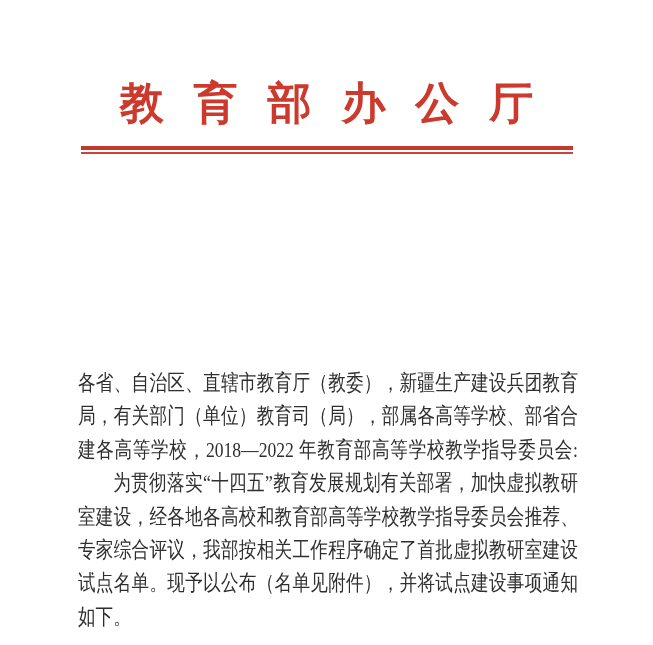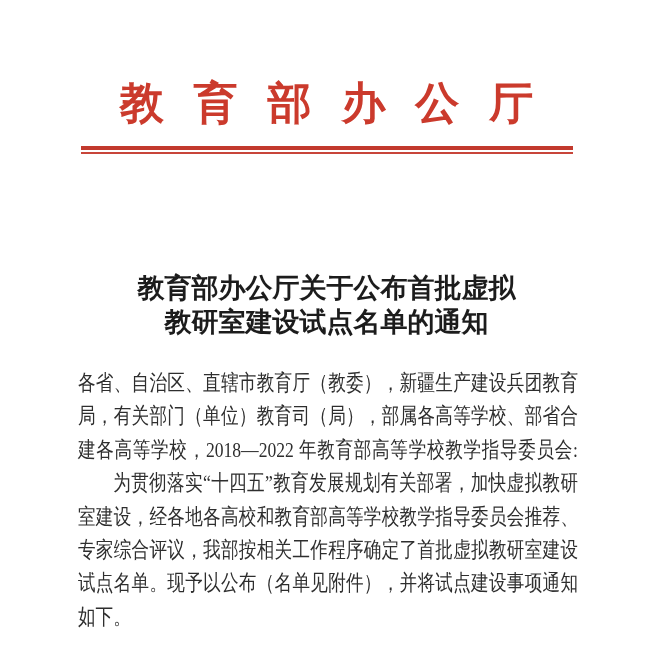--- a/index.html
+++ b/index.html
@@ -90,24 +90,20 @@
     <span class="spaced">教育部办公厅</span>
   </div>
 
   <div class="rule">
     <div class="rule-thick"></div>
     <div class="rule-gap"></div>
     <div class="rule-thin"></div>
   </div>
 
 
-  <div class="doc-title">
-    <div>教育部办公厅关于公布首批虚拟</div>
-    <div>教研室建设试点名单的通知</div>
-  </div>
 
   <div class="body-text">
     <div class="body-line">各省、自治区、直辖市教育厅（教委），新疆生产建设兵团教育</div>
     <div class="body-line">局，有关部门（单位）教育司（局），部属各高等学校、部省合</div>
     <div class="body-line">建各高等学校，2018—2022 年教育部高等学校教学指导委员会:</div>
     <div class="body-line indent">为贯彻落实“十四五”教育发展规划有关部署，加快虚拟教研</div>
     <div class="body-line">室建设，经各地各高校和教育部高等学校教学指导委员会推荐、</div>
     <div class="body-line">专家综合评议，我部按相关工作程序确定了首批虚拟教研室建设</div>
     <div class="body-line">试点名单。现予以公布（名单见附件），并将试点建设事项通知</div>
     <div class="body-line short">如下。</div>

